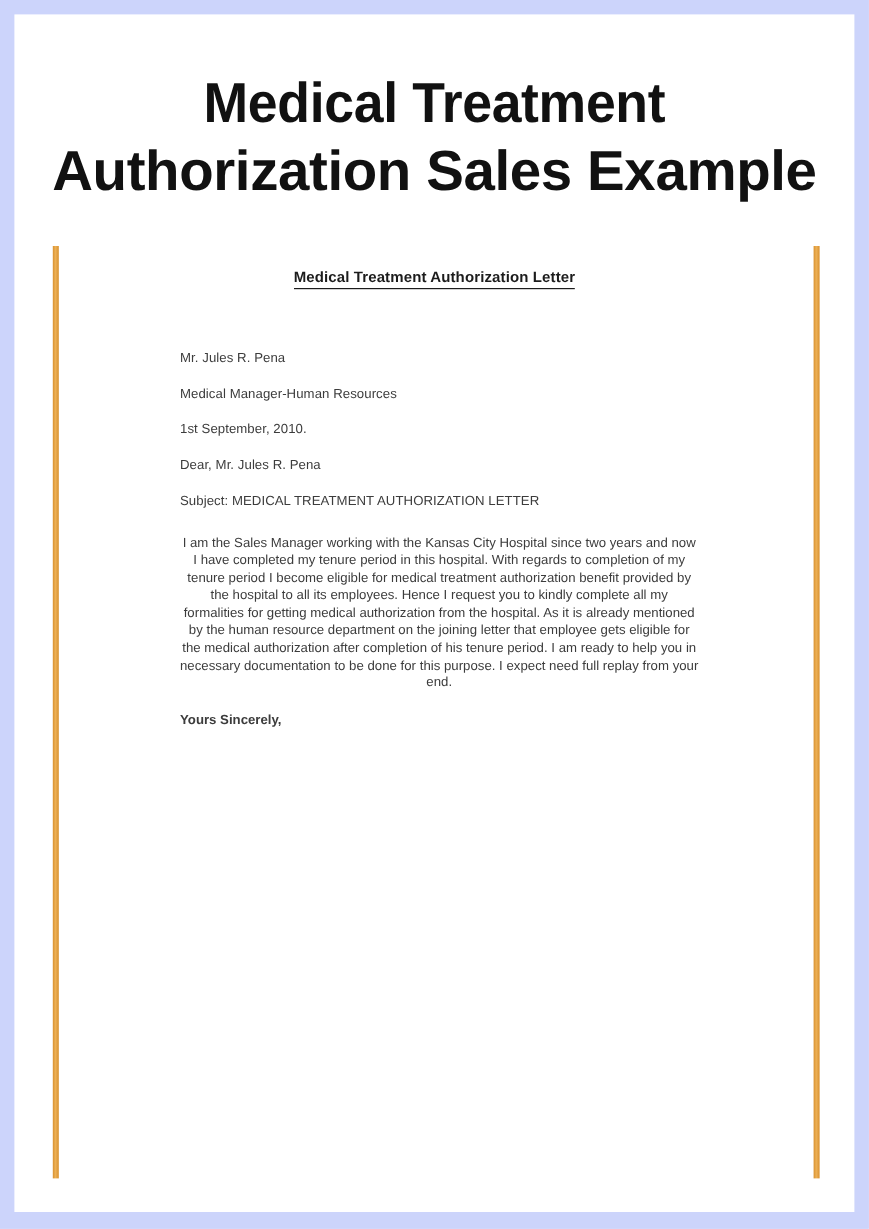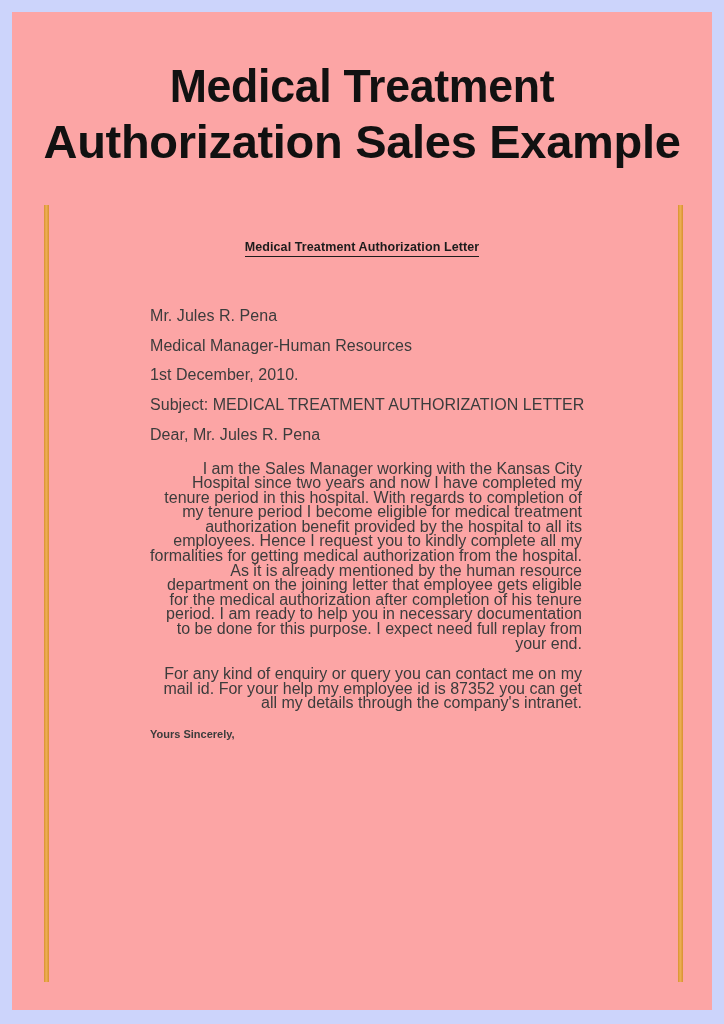--- a/index.html
+++ b/index.html
@@ -21,21 +21,21 @@
     box-sizing: border-box;
     background: #ccd4fb;
   }
   
   #canvas {
     position: absolute;
     left: 12px;
     top: 12px;
     width: 700px;
     height: 998px;
-    background: #fca5a5;
+    background: #ffffff;
     overflow: hidden;
   }
   
   #title-block {
     position: absolute;
     left: 0;
     top: 46px;
     width: 700px;
     text-align: center;
   }
@@ -63,53 +63,53 @@
     height: 777px;
     background: #e5a03c;
     background: linear-gradient(to right, #d8912f 0%, #edb055 45%, #d8912f 100%);
   }
   .rule-left  { left: 32px; }
   .rule-right { left: 666px; }
   
   #letter {
     position: absolute;
     left: 126px;
-    top: 228px;
+    top: 212px;
     width: 448px;
   }
   #letter-heading {
     text-align: center;
     font-size: 12.5px;
     font-weight: bold;
     color: #1c1c1c;
     letter-spacing: 0.1px;
     margin: 0 0 52px 0;
     padding-bottom: 2px;
   }
   #letter-heading span {
     border-bottom: 1.4px solid #1c1c1c;
     padding-bottom: 2px;
   }
   .meta-line {
-    font-size: 16px;
+    font-size: 11px;
     line-height: 15px;
     color: #3c3c3c;
     margin: 0 0 14.5px 0;
     padding-left: 12px;
     letter-spacing: 0.05px;
   }
   .meta-line.subject { margin-top: 15px; }
   .body-par {
-    font-size: 16px;
+    font-size: 11px;
     line-height: 14.6px;
     color: #3c3c3c;
     margin: 0 0 16px 0;
     padding-left: 12px;
     padding-right: 4px;
-    text-align: right;
+    text-align: center;
     letter-spacing: 0.01px;
   }
   .body-par.first { margin-top: 20px; }
   .sign-line {
     font-size: 11px;
     line-height: 15px;
     color: #3c3c3c;
     margin: 0 0 14.5px 0;
     padding-left: 12px;
     font-weight: bold;
@@ -135,28 +135,27 @@
 
       <div id="letter-heading">
         <span>Medical Treatment Authorization Letter</span>
       </div>
 
       <p class="meta-line">Mr. Jules R. Pena</p>
 
       <p class="meta-line">Medical Manager-Human Resources</p>
 
 
-      <p class="meta-line">1st December, 2010.</p>
+      <p class="meta-line">1st September, 2010.</p>
+
+      <p class="meta-line">Dear, Mr. Jules R. Pena</p>
 
       <p class="meta-line subject">Subject: MEDICAL TREATMENT AUTHORIZATION LETTER</p>
 
-      <p class="meta-line">Dear, Mr. Jules R. Pena</p>
-
       <p class="body-par first">I am the Sales Manager working with the Kansas City Hospital since two years and now I have completed my tenure period in this hospital. With regards to completion of my tenure period I become eligible for medical treatment authorization benefit provided by the hospital to all its employees. Hence I request you to kindly complete all my formalities for getting medical authorization from the hospital. As it is already mentioned by the human resource department on the joining letter that employee gets eligible for the medical authorization after completion of his tenure period. I am ready to help you in necessary documentation to be done for this purpose. I expect need full replay from your end.</p>
 
-      <p class="body-par">For any kind of enquiry or query you can contact me on my mail id. For your help my employee id is 87352 you can get all my details through the company's intranet.</p>
 
       <p class="sign-line closing">Yours Sincerely,</p>
 
 
     </div>
   </div>
 </div>
 
 </body></html>

